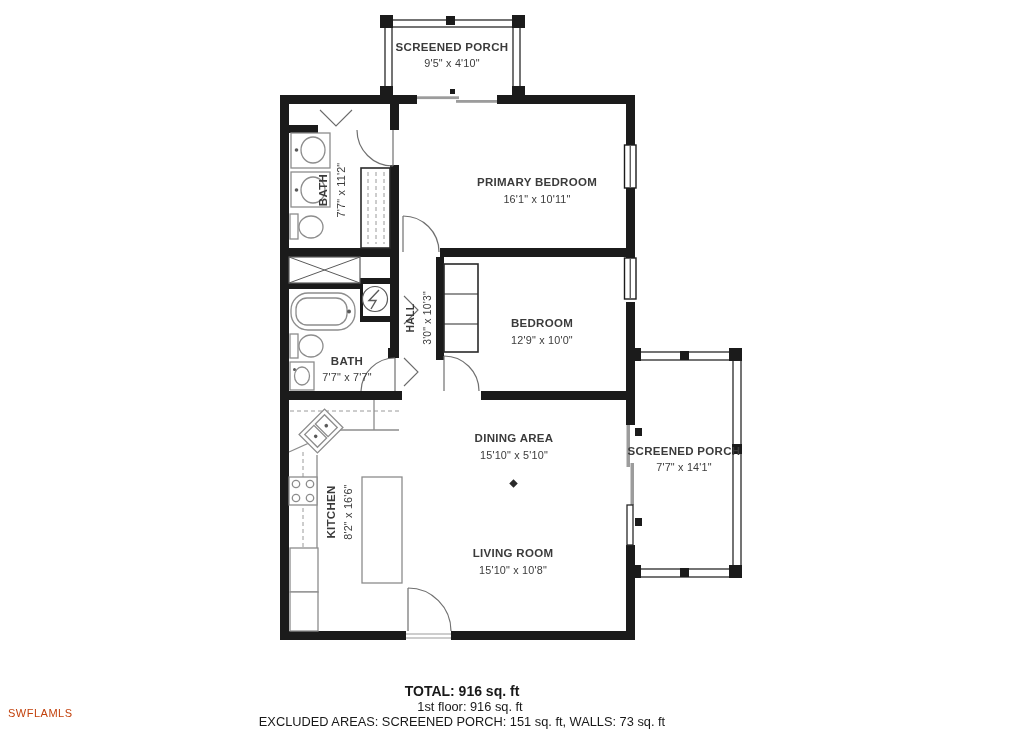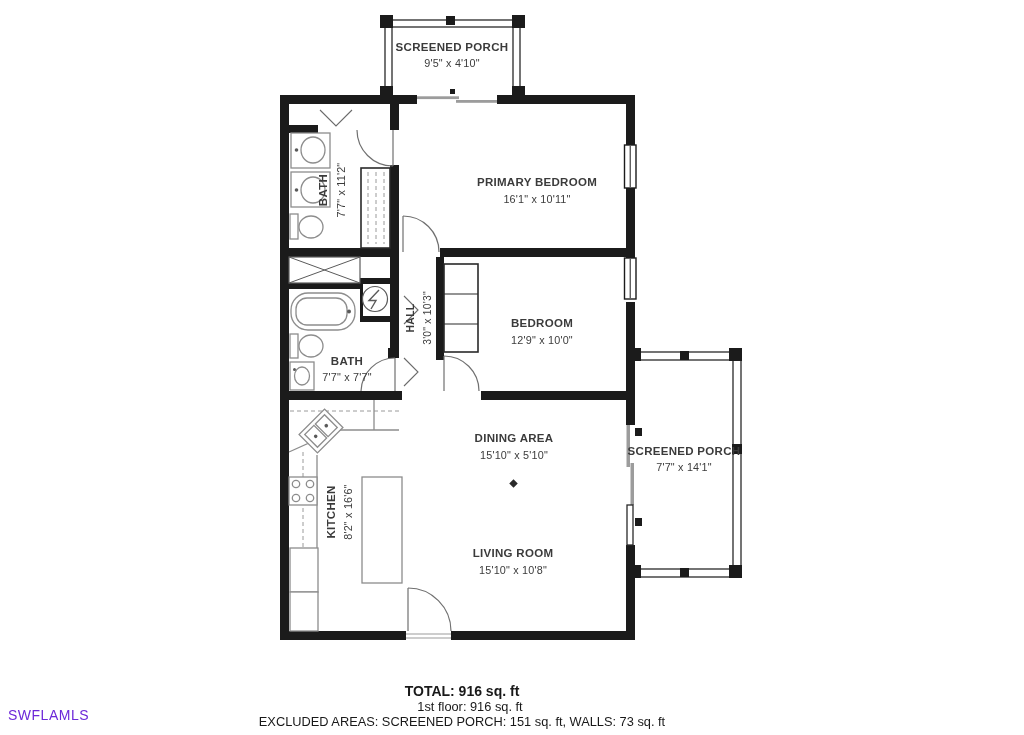--- a/index.html
+++ b/index.html
@@ -21,21 +21,21 @@
   .winl   { stroke:#1b1b1b; stroke-width:1; }
   .slider { fill:#9c9c9c; }
   .dot    { fill:#595959; }
   text.rname { font-size:11.5px; font-weight:700; fill:#3b3b3b; letter-spacing:.3px; }
   text.rdims { font-size:10.8px; font-weight:400; fill:#3b3b3b; letter-spacing:.2px; }
   text.sm    { font-size:10.4px; }
   .summary { position:absolute; left:0; top:683px; width:924px; text-align:center; color:#191919; }
   .summary .l1 { font-size:14px;  font-weight:700; line-height:16px; }
   .summary .l2 { font-size:12.8px; font-weight:400; line-height:15px;padding-left:16px; }
   .summary .l3 { font-size:12.8px; font-weight:400; line-height:15px; }
-  .watermark { position:absolute; left:8px; top:707px; font-size:14px; color:#6d28d9; letter-spacing:.5px; }
+  .watermark { position:absolute; left:8px; top:707px; font-size:11px; color:#c2410c; letter-spacing:.5px; }
 </style>
 </head>
 <body>
 
 <svg class="plan-svg" width="1024" height="735" viewBox="0 0 1024 735">
 
   <g>
     <rect class="screen" x="385" y="20" width="135" height="7"></rect>
     <rect class="screen" x="385" y="20" width="7" height="75"></rect>
     <rect class="screen" x="513" y="20" width="7" height="75"></rect>

